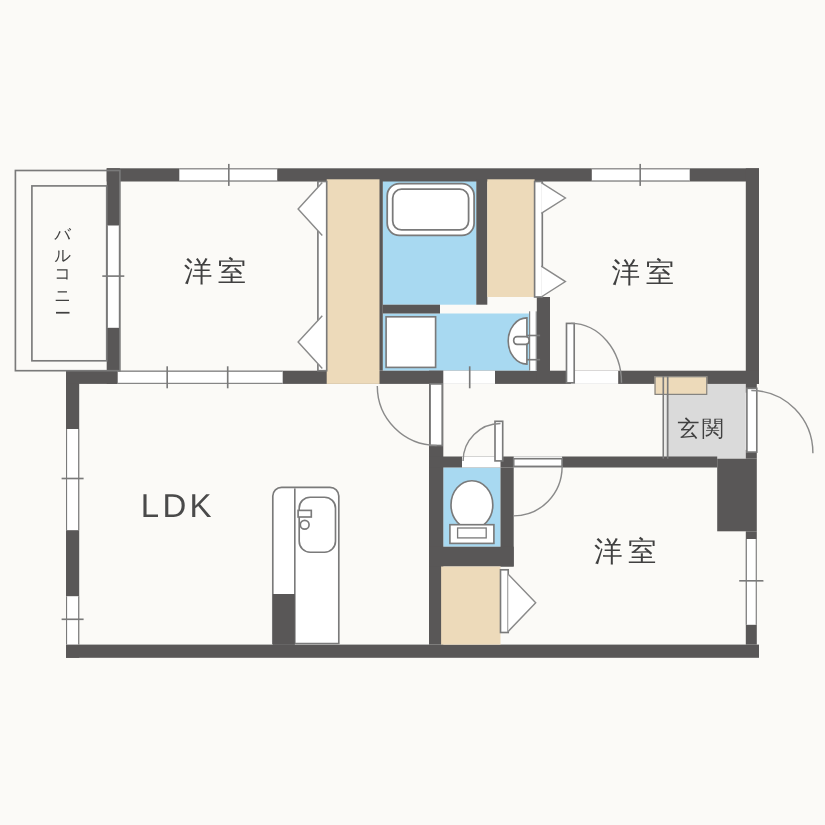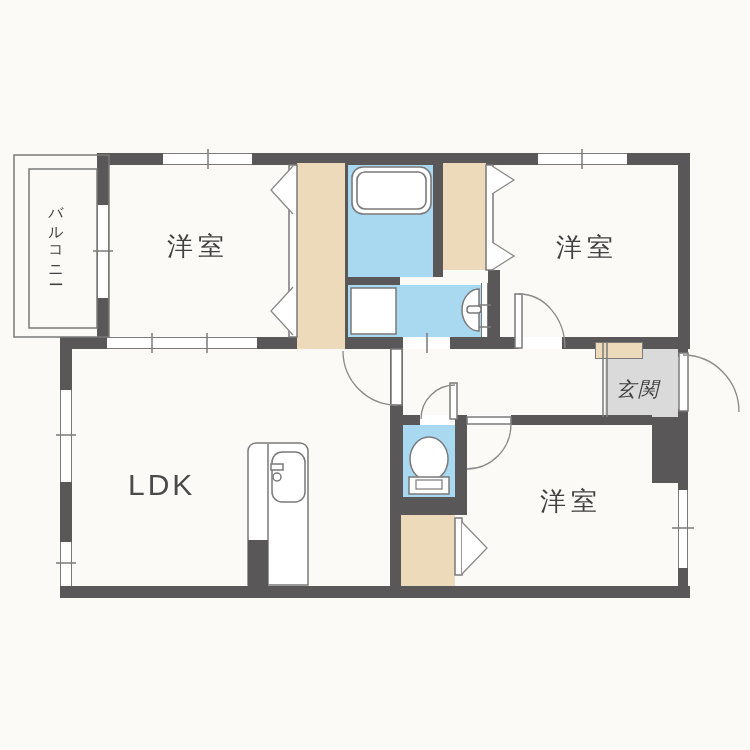--- a/index.html
+++ b/index.html
@@ -20,21 +20,21 @@
   .window.h{border-top:1.5px solid var(--line,#7a7a7a);border-bottom:1.5px solid var(--line,#7a7a7a);}
   .window.v{border-left:1.5px solid var(--line,#7a7a7a);border-right:1.5px solid var(--line,#7a7a7a);}
   .gap{position:absolute;background:#fff;z-index:3;}
   svg.overlay{position:absolute;left:0;top:0;z-index:4;}
   .label{
     position:absolute;z-index:5;color:var(--text,#404040);
     white-space:nowrap;user-select:none;
   }
   .label.room{font-size:26px;letter-spacing:5px;}
   .label.ldk{font-size:30px;letter-spacing:3px;color:#4a4a4a;}
-  .label.genkan{font-size:20px;letter-spacing:2px;font-style:italic;}
+  .label.genkan{font-size:20px;letter-spacing:2px;}
   .label.vertical{
     writing-mode:vertical-rl;text-orientation:upright;
     font-size:15px;letter-spacing:3px;
   }
   .shoebox{position:absolute;background:var(--closet,#eddaba);border:1.5px solid var(--line,#7a7a7a);box-sizing:border-box;z-index:3;}
 </style>
 </head>
 <body>
 
 <div class="plan">
@@ -156,16 +156,16 @@
       <rect x="271" y="464" width="12" height="6"></rect>
       <circle cx="277" cy="477" r="4" fill="none"></circle>
     </g>
     <rect x="248" y="540" width="20" height="46" fill="#595757" stroke="none"></rect>
   </svg>
 
   <div class="label vertical" style="left:46px;top:196px;">バルコニー</div>
   <div class="label room" style="left:167px;top:229px;">洋室</div>
   <div class="label room" style="left:556px;top:230px;">洋室</div>
   <div class="label room" style="left:540px;top:484px;">洋室</div>
-  <div class="label ldk" style="left:128px;top:468px;">LDK</div>
+  <div class="label ldk" style="left:128px;top:444px;">LDK</div>
   <div class="label genkan" style="left:616px;top:376px;">玄関</div>
 
 </div>
 
 </body></html>

